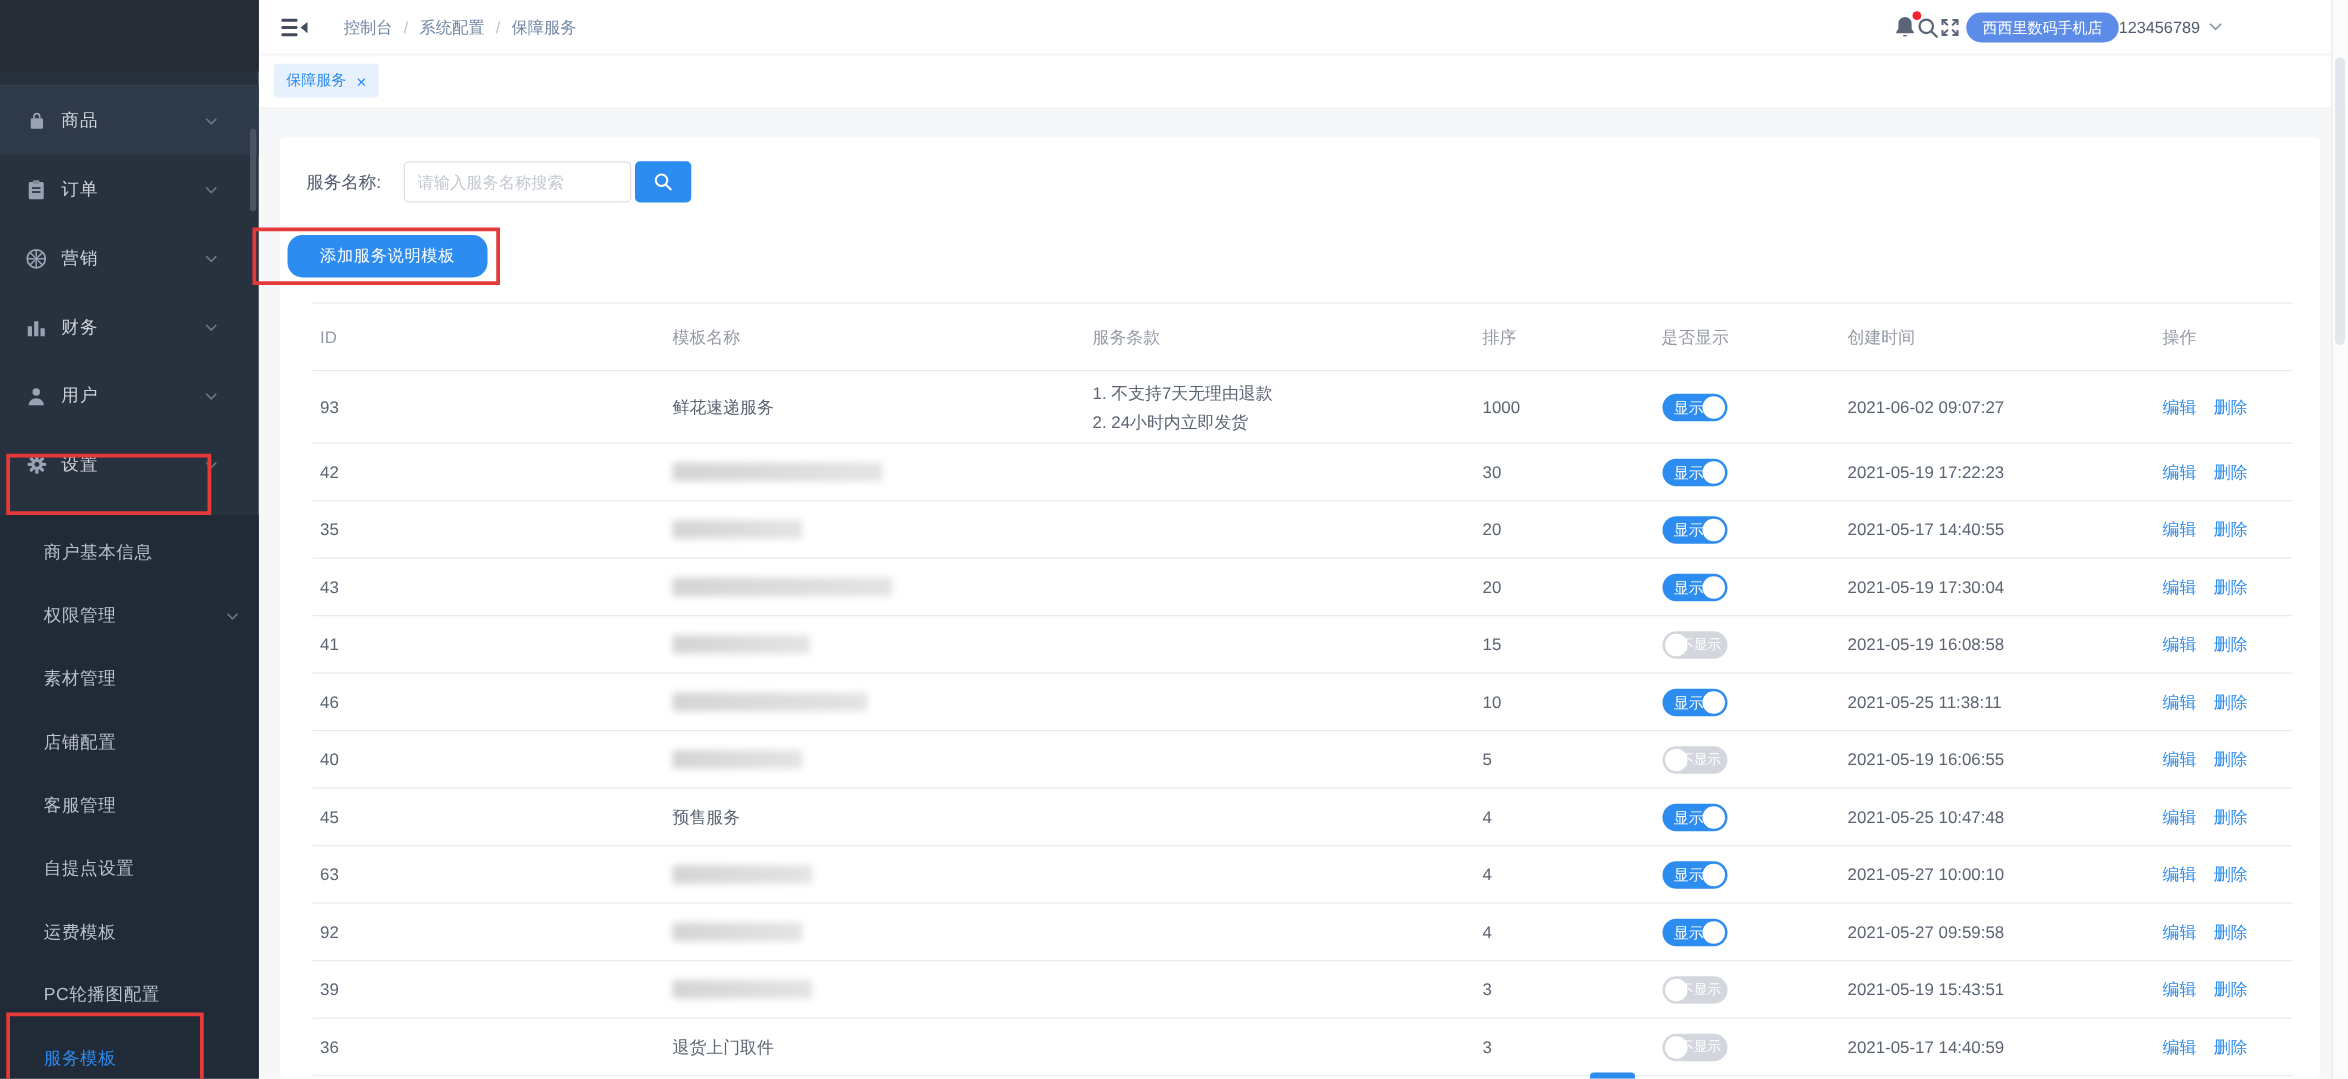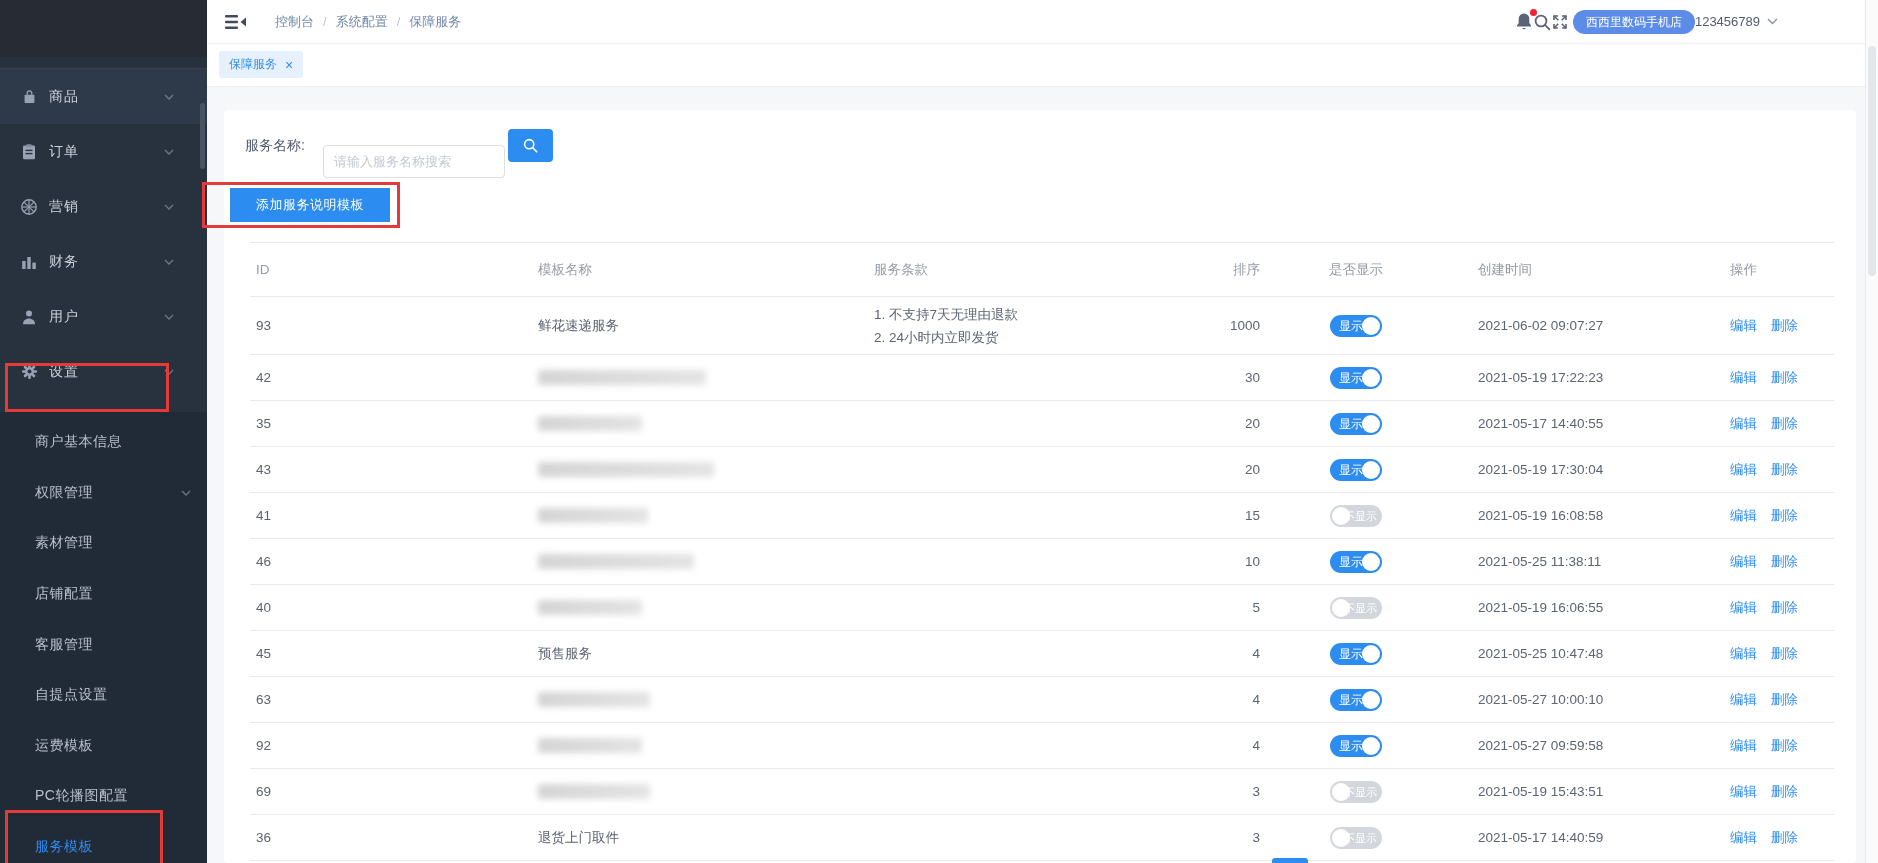--- a/index.html
+++ b/index.html
@@ -34,34 +34,34 @@
   .notif .dot{position:absolute;top:-3px;right:-4px;width:7px;height:7px;background:#f5222d;border-radius:50%}
   .shop-badge{background:#5d8ce8;color:#fff;font-size:12px;height:24px;line-height:24px;padding:0 13px;border-radius:12px;margin-left:4px;cursor:pointer;white-space:nowrap}
   .account{font-size:13px;color:#515a6e;display:flex;align-items:center;gap:7px;cursor:pointer}
   
   .tabbar{position:absolute;left:207px;top:43px;width:1671px;height:43px;background:#fff;border-bottom:1px solid #edeff2;z-index:3}
   .tab{position:absolute;left:12px;top:8px;height:27px;padding:0 10px;background:#e7f1fd;color:#2d8cf0;font-size:12px;border-radius:3px;display:flex;align-items:center;gap:8px;cursor:pointer}
   .tab-close{font-size:14px;line-height:1;cursor:pointer}
   
   .card{position:absolute;left:224px;top:110px;width:1632px;height:753px;background:#fff;border-radius:4px;z-index:2}
   .filter-label{position:absolute;left:21px;top:27px;font-size:14px;font-weight:normal;color:#515a6e}
-  .filter-input{position:absolute;left:99px;top:35px;width:182px;height:33px;box-sizing:border-box;border:1px solid #dcdee2;border-radius:4px;padding:0 10px;font-size:13px;color:#0369a1;outline:none}
+  .filter-input{position:absolute;left:99px;top:19px;width:182px;height:33px;box-sizing:border-box;border:1px solid #dcdee2;border-radius:4px;padding:0 10px;font-size:13px;color:#0369a1;outline:none}
   .filter-input::placeholder{color:#c3c8d0}
   .search-btn{position:absolute;left:284px;top:19px;width:45px;height:33px;background:#2d8cf0;border:none;border-radius:4px;display:flex;align-items:center;justify-content:center;cursor:pointer}
-  .add-btn{position:absolute;left:6px;top:78px;height:34px;padding:0 26px;background:#2d8cf0;color:#fff;font-size:13px;border:none;border-radius:0;cursor:pointer;letter-spacing:.5px}
+  .add-btn{position:absolute;left:6px;top:78px;height:34px;padding:0 26px;background:#2d8cf0;color:#fff;font-size:13px;border:none;border-radius:12px;cursor:pointer;letter-spacing:.5px}
   
   .tbl{position:absolute;left:26px;top:132px;width:1584px;border-top:1px solid #e8eaec}
   .thead{display:flex;height:53px;align-items:center;border-bottom:1px solid #e8eaec;color:#959aa6;font-size:13.5px}
   .trow{display:flex;height:45px;align-items:center;border-bottom:1px solid #e8eaec;font-size:13.5px;color:#5b6472}
   .trow.tall{height:57px}
   .cell{box-sizing:border-box;flex:none}
   .c1{width:260px;padding-left:6px}
   .c2{width:336px;padding-left:28px}
   .c3{width:340px;padding-left:28px}
-  .c4{width:96px;text-align:right;padding-right:22px}
+  .c4{width:96px;padding-right:22px}
   .c5{width:148px;display:flex;justify-content:center}
   .c6{width:256px;padding-left:48px}
   .c7{width:144px;padding-left:44px}
   .terms div{line-height:23px}
   .blob{display:inline-block;height:15px;border-radius:2px;background:linear-gradient(90deg,#d4d4d4,#e4e4e4);filter:blur(3px);vertical-align:middle}
   .toggle{width:52px;height:22px;border-radius:12px;position:relative;cursor:pointer}
   .t-label{color:#fff;font-size:12px;line-height:22px;position:absolute;white-space:nowrap}
   .toggle.on{background:#2d8cf0}
   .toggle.on .t-label{left:9px}
   .toggle.on .t-knob{position:absolute;top:2px;right:2px;width:18px;height:18px;background:#fff;border-radius:50%}
@@ -446,21 +446,21 @@
           <div class="cell c5">
             <div class="toggle on">
               <span class="t-label">显示</span>
               <span class="t-knob"></span>
             </div>
           </div>
           <div class="cell c6">2021-05-27 09:59:58</div>
           <div class="cell c7 links"><a>编辑</a><a>删除</a></div>
         </div>
         <div class="trow">
-          <div class="cell c1">69</div>
+          <div class="cell c1">39</div>
           <div class="cell c2"><span class="blob" style="width: 112px;"></span></div>
           <div class="cell c3 terms"></div>
           <div class="cell c4">3</div>
           <div class="cell c5">
             <div class="toggle off">
               <span class="t-label">不显示</span>
               <span class="t-knob"></span>
             </div>
           </div>
           <div class="cell c6">2021-05-19 15:43:51</div>

